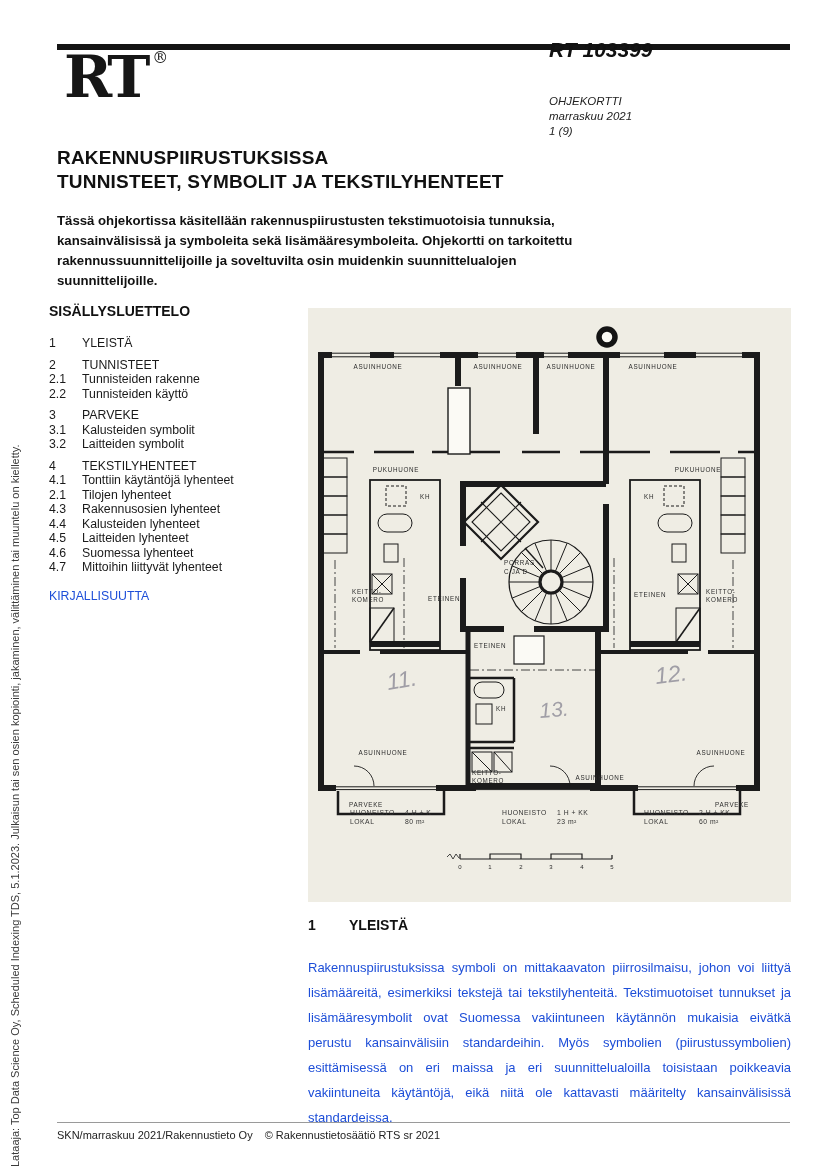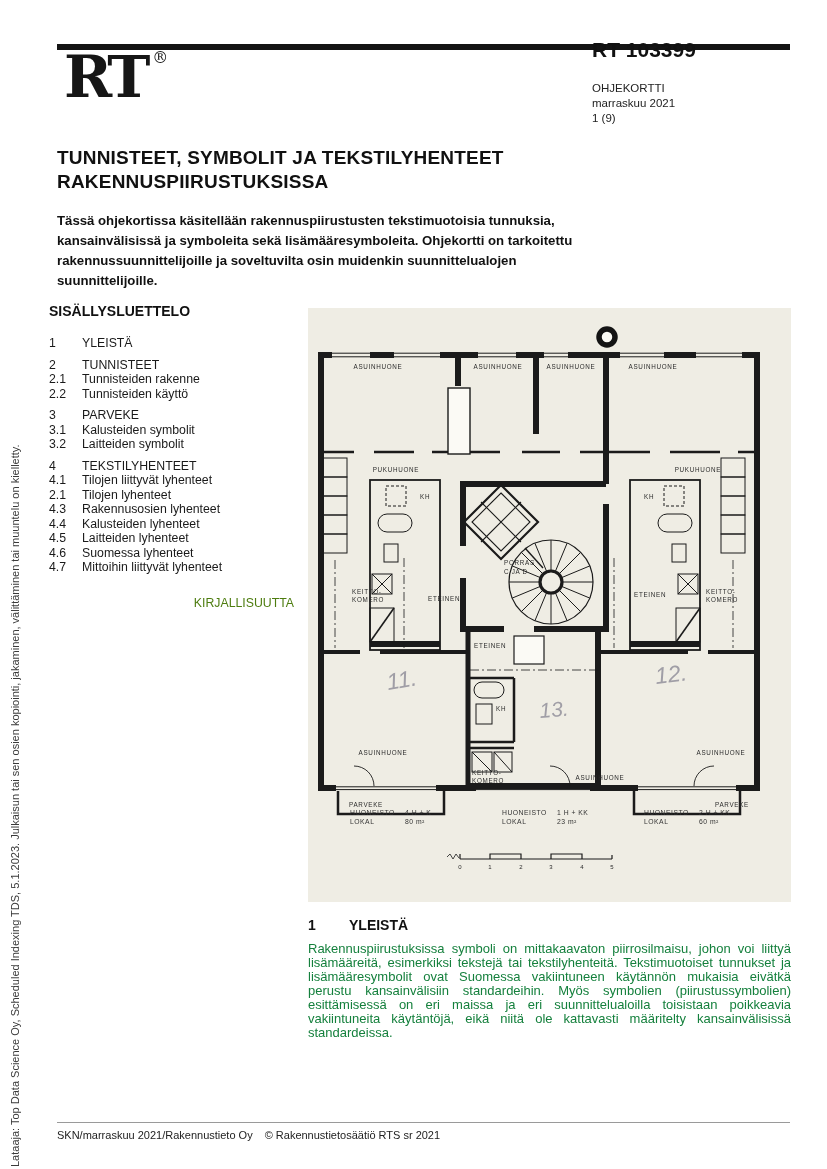--- a/index.html
+++ b/index.html
@@ -4,45 +4,45 @@
 <style>
   html,body{margin:0;padding:0;background:#fff;}
   .page{position:relative;width:827px;height:1169px;background:#ffffff;overflow:hidden;
         font-family:"Liberation Sans", sans-serif;color:#111;}
 
   
   .topbar{position:absolute;left:57px;top:44px;width:733px;height:6px;background:#141414;}
   .logo{position:absolute;left:64px;top:48px;font-family:"DejaVu Serif", serif;font-weight:bold;
         font-size:58px;line-height:58px;letter-spacing:-4px;color:#161616;}
   .logo .reg{font-size:16px;letter-spacing:0;position:relative;top:-34px;left:6px;font-weight:normal;}
-  .hdr-right{position:absolute;left:592px;top:38px;}
+  .hdr-right{position:absolute;left:549px;top:38px;font-style:italic;}
   .hdr-code{font-size:21px;font-weight:bold;color:#111;}
-  .hdr-meta{margin-top:19px;font-size:11.5px;line-height:15px;color:#222;}
+  .hdr-meta{margin-top:32px;font-size:11.5px;line-height:15px;color:#222;}
 
   
   .title{position:absolute;left:57px;top:146px;font-size:19px;font-weight:bold;line-height:23.5px;letter-spacing:.2px;}
   .intro{position:absolute;left:57px;top:211px;width:540px;font-size:13.2px;font-weight:bold;line-height:20px;}
 
   
   .toc{position:absolute;left:49px;top:303px;width:245px;}
   .toc-heading{font-size:14px;font-weight:bold;margin:0 0 17px 0;}
   .toc-row{display:flex;font-size:12.3px;line-height:14.5px;color:#1a1a1a;}
   .toc-row .num{width:33px;flex:none;}
   .gap{margin-top:7px;}
-  .toc-lit{margin-top:21px;font-size:12.3px;color:#4d7c0f;text-align:right;}
+  .toc-lit{margin-top:14px;font-size:12.3px;color:#1d4ed8;}
 
   
   .plan{position:absolute;left:308px;top:308px;width:483px;height:594px;background:#efede4;}
   .plan svg text{font-family:"Liberation Sans", sans-serif;}
 
   
   .section1{position:absolute;left:308px;top:917px;width:483px;}
   .s1-head{display:flex;font-size:14px;font-weight:bold;}
   .s1-head .num{width:41px;flex:none;}
-  .s1-body{margin-top:9px;font-size:13px;line-height:14px;text-align:justify;color:#15803d;}
+  .s1-body{margin-top:22px;font-size:13px;line-height:25px;text-align:justify;color:#1d4ed8;}
 
   
   .footer-line{position:absolute;left:57px;top:1122px;width:733px;height:1px;background:#9a9a9a;}
   .footer-text{position:absolute;left:57px;top:1129px;font-size:11px;color:#222;}
   .footer-text .sep{display:inline-block;width:12px;}
 
   
   .vnote{position:absolute;left:9px;bottom:2px;height:845px;width:15px;
          writing-mode:vertical-rl;transform:rotate(180deg);
          font-size:11px;color:#3a3a3a;white-space:nowrap;}
@@ -57,22 +57,22 @@
   <div class="hdr-right">
     <div class="hdr-code">RT 103399</div>
     <div class="hdr-meta">
       <div>OHJEKORTTI</div>
       <div>marraskuu 2021</div>
       <div>1 (9)</div>
     </div>
   </div>
 
   <div class="title">
+    <div>RAKENNUSPIIRUSTUKSISSA</div>
     <div>TUNNISTEET, SYMBOLIT JA TEKSTILYHENTEET</div>
-    <div>RAKENNUSPIIRUSTUKSISSA</div>
   </div>
 
   <div class="intro">Tässä ohjekortissa käsitellään rakennuspiirustusten tekstimuotoisia tunnuksia, kansainvälisissä ja symboleita sekä lisämääresymboleita. Ohjekortti on tarkoitettu rakennussuunnittelijoille ja soveltuvilta osin muidenkin suunnittelualojen suunnittelijoille.</div>
 
   <div class="toc">
     <div class="toc-heading">SISÄLLYSLUETTELO</div>
     <div class="toc-row">
         <span class="num">1</span>
         <span>YLEISTÄ</span>
       </div>
@@ -99,21 +99,21 @@
     <div class="toc-row">
         <span class="num">3.2</span>
         <span>Laitteiden symbolit</span>
       </div>
     <div class="toc-row gap">
         <span class="num">4</span>
         <span>TEKSTILYHENTEET</span>
       </div>
     <div class="toc-row">
         <span class="num">4.1</span>
-        <span>Tilojen liittyvät lyhenteet</span>
+        <span>Tonttiin käytäntöjä lyhenteet</span>
       </div>
     <div class="toc-row">
         <span class="num">2.1</span>
         <span>Tilojen lyhenteet</span>
       </div>
     <div class="toc-row">
         <span class="num">4.3</span>
         <span>Rakennusosien lyhenteet</span>
       </div>
     <div class="toc-row">

